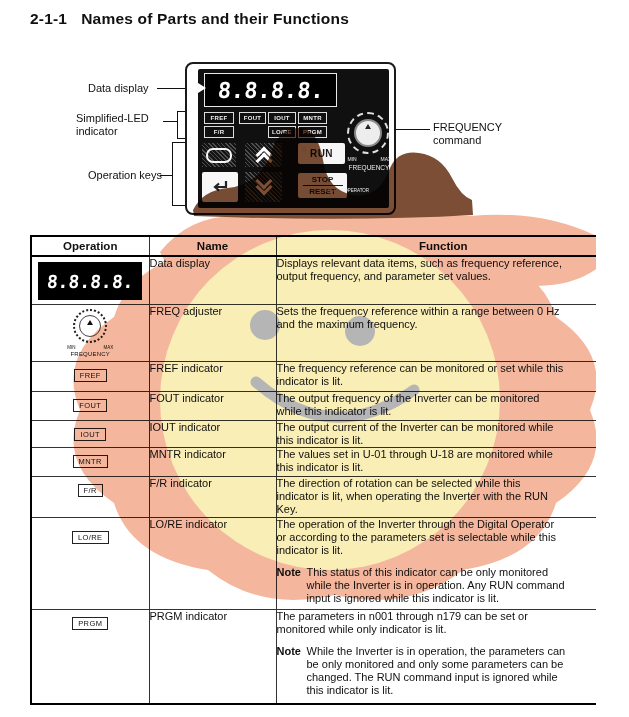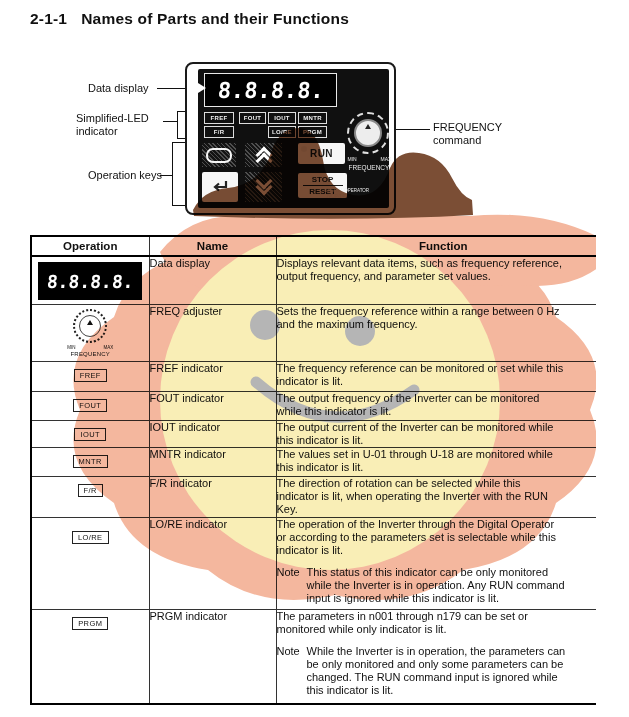--- a/index.html
+++ b/index.html
@@ -47,21 +47,21 @@
   
   table.parts{position:absolute;left:30px;top:235px;width:580px;border-collapse:collapse;
               table-layout:fixed;border:2px solid #000;}
   .parts th{border:1px solid #333;border-bottom:2px solid #000;font-size:11.5px;font-weight:bold;
             height:18px;padding:0;text-align:center;}
   .parts td{border:1px solid #333;vertical-align:top;padding:0;}
   .cell-name{padding:2px 2px 0 5px;font-size:11px;line-height:13px;}
   .cell-fn{padding:2px 4px 0 5px;font-size:11px;line-height:13px;}
   .fn-main{white-space:pre-line;}
   .fn-note{display:flex;margin-top:9px;}
-  .fn-note .nlab{font-weight:normal;width:30px;flex:0 0 30px;}
+  .fn-note .nlab{font-weight:bold;width:30px;flex:0 0 30px;}
   .fn-note .ntxt{white-space:pre-line;flex:1;}
   .cell-app{text-align:center;}
   .badge{display:inline-block;border:1px solid #222;padding:1px 5px;font-size:7.5px;
          letter-spacing:.4px;margin-top:7px;background:#fff;}
   td.app-lo .badge{margin-top:13px;}
   .disp-mini{width:104px;height:38px;background:#000;margin:5px auto 0;
              display:flex;align-items:center;justify-content:center;}
   .disp-mini .seg{font-size:18px;}
   .knob-mini-wrap{margin-top:4px;font-size:0;}
   .knob-mini{width:34px;height:34px;border:2px dotted #222;border-radius:50%;margin:0 auto;

